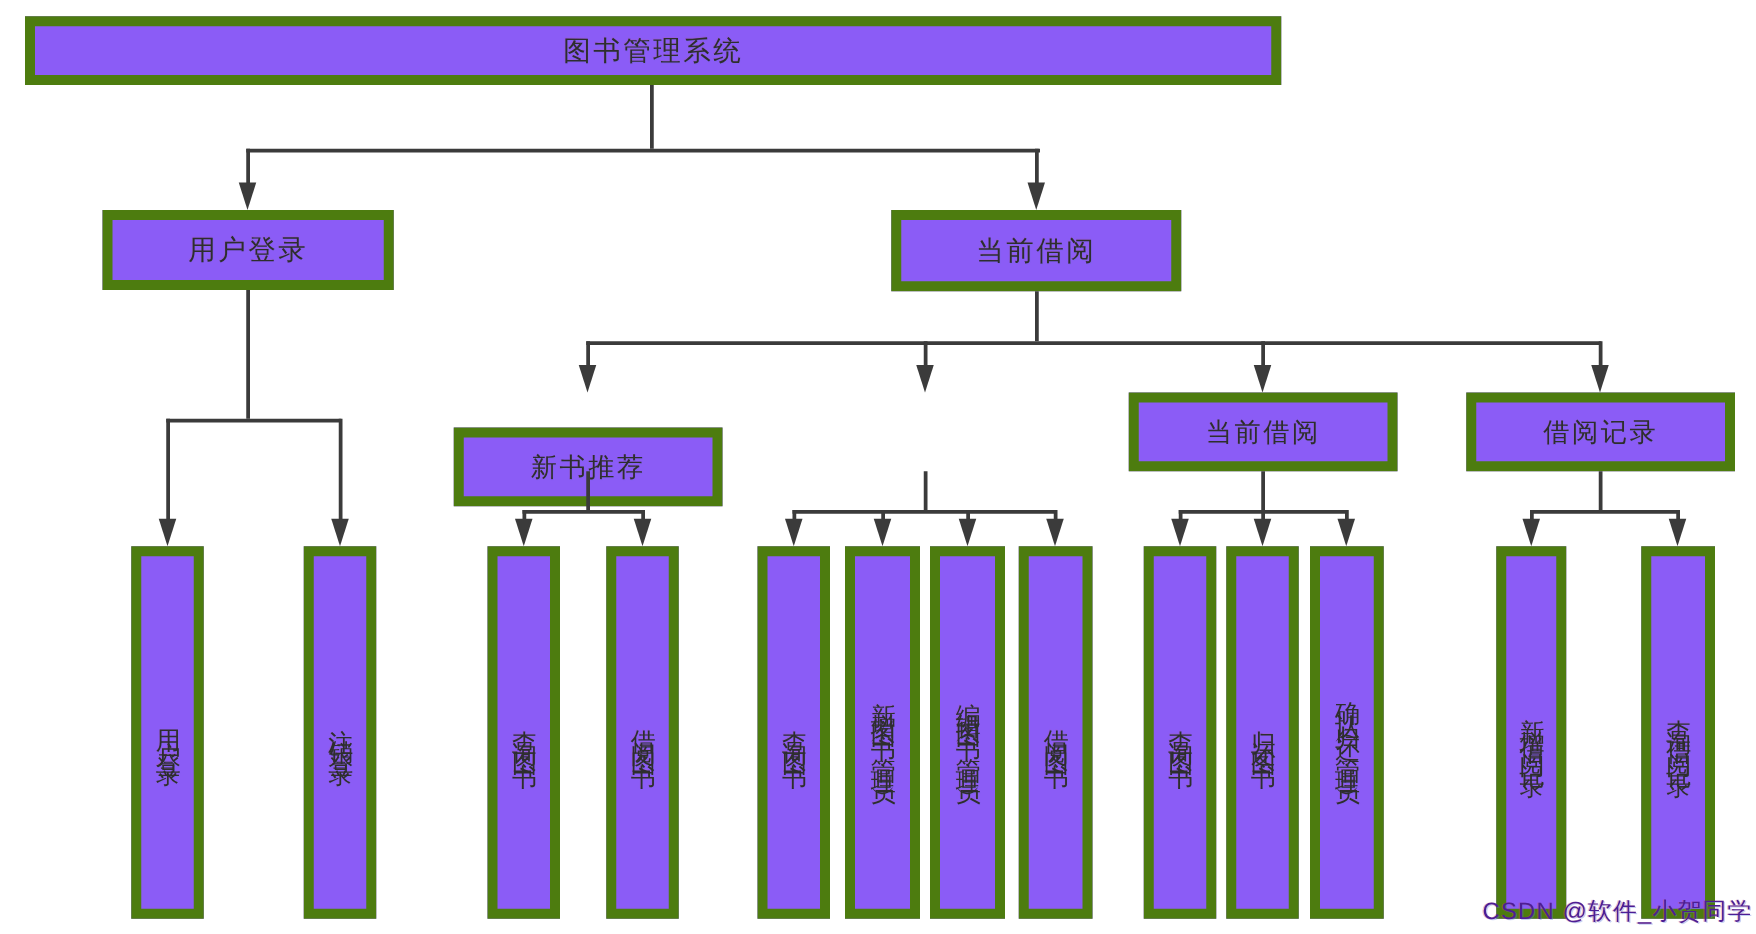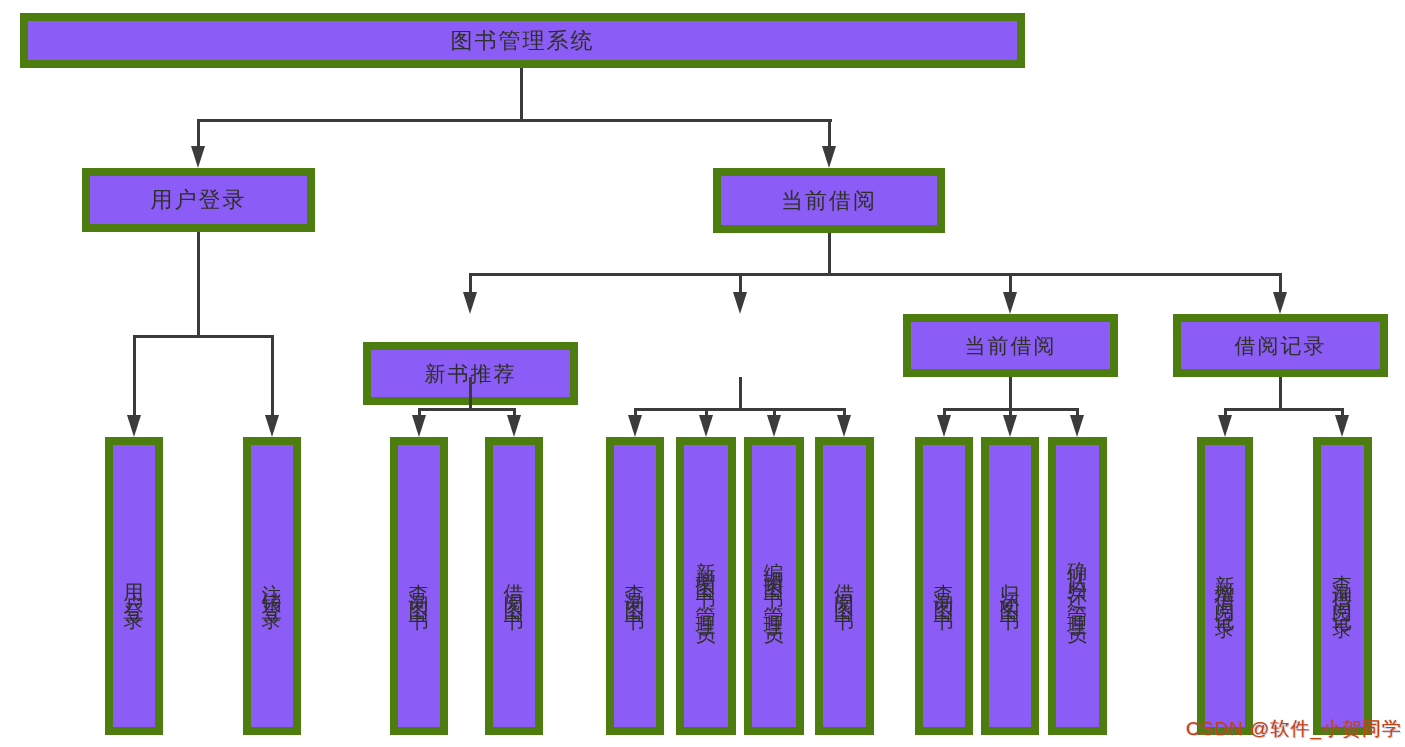--- a/index.html
+++ b/index.html
@@ -47,21 +47,21 @@
     border-left: 7px solid transparent;
     border-right: 7px solid transparent;
     border-top: 22px solid #3b3b3b;
   }
   .watermark {
     position: absolute;
     left: 1186px;
     top: 716px;
     font-size: 19px;
     letter-spacing: 1px;
-    color: #c2410c;
+    color: #4c1d95;
     white-space: nowrap;
     text-shadow: -1px 0 0 rgba(220,80,80,0.35), 1px 1px 0 rgba(90,120,220,0.35);
   }
 </style>
 </head>
 <body>
 
 <div id="canvas">
 
   <div class="box hbox" style="left:20px; top:13px; width:1005px; height:55px;">图书管理系统</div>

